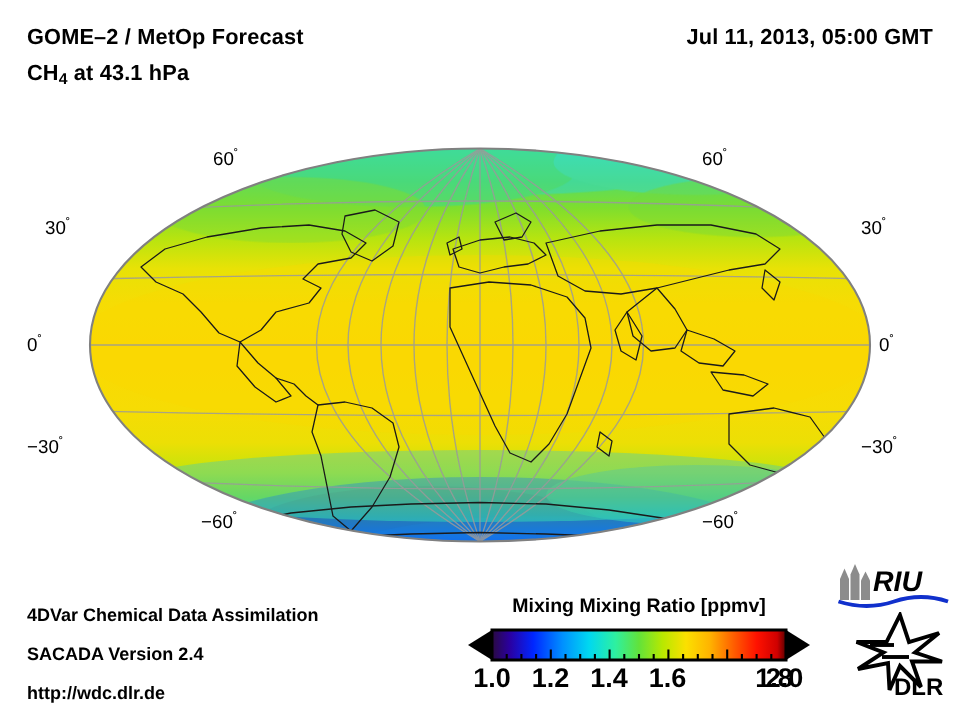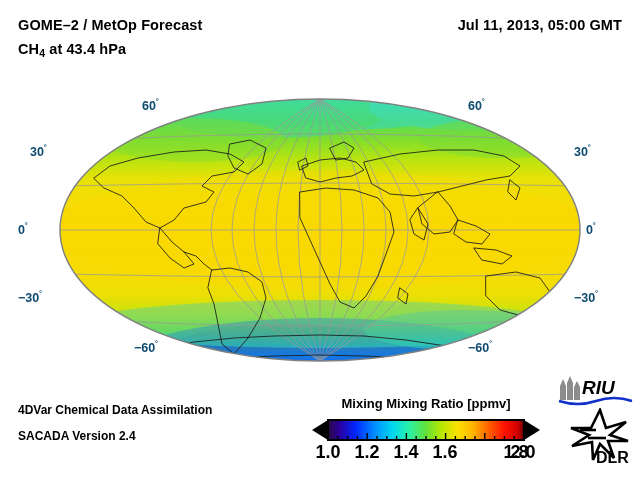--- a/index.html
+++ b/index.html
@@ -19,22 +19,22 @@
   #title-line2{left:18px;top:41px;}
   #datestamp{right:18px;top:17px;text-align:right;}
   .sub{font-size:10.5px;vertical-align:-3px;}
 
   
   #map-area{position:absolute;left:34px;top:92px;width:572px;height:290px;}
   #map-svg{display:block;}
 
   
   .latlab{
-    position:absolute;font-size:12.5px;font-weight:bold;
-    color:#0c4a6e;white-space:nowrap;
+    position:absolute;font-size:12.5px;font-weight:normal;
+    color:#000000;white-space:nowrap;
   }
   .deg{font-size:9px;vertical-align:4px;}
 
   
   .foot{position:absolute;left:18px;font-weight:bold;font-size:12px;}
   #foot1{top:403px;}
   #foot2{top:429px;}
   #foot3{top:455px;}
 
   
@@ -56,21 +56,21 @@
   #riu-logo{position:absolute;left:556px;top:374px;}
   #dlr-logo{position:absolute;left:566px;top:408px;}
 </style>
 </head>
 <body>
 
 <div id="stage">
 
   <div class="hdr" id="title-line1">GOME–2 / MetOp Forecast</div>
 
-  <div class="hdr" id="title-line2"><span>CH</span><span class="sub">4</span><span> at 43.4 hPa</span></div>
+  <div class="hdr" id="title-line2"><span>CH</span><span class="sub">4</span><span> at 43.1 hPa</span></div>
 
   <div class="hdr" id="datestamp">Jul 11, 2013, 05:00 GMT</div>
 
   <div id="map-area">
     <svg id="map-svg" width="572" height="290" viewBox="0 0 572 290">
       <defs>
         <clipPath id="globeclip">
           <ellipse cx="286" cy="138" rx="260" ry="131"></ellipse>
         </clipPath>
 
@@ -198,20 +198,21 @@
 
     <span class="latlab" style="left:434px;top:6px;"><span>60</span><span class="deg">˚</span></span>
     <span class="latlab" style="left:540px;top:52px;"><span>30</span><span class="deg">˚</span></span>
     <span class="latlab" style="left:552px;top:130px;"><span>0</span><span class="deg">˚</span></span>
     <span class="latlab" style="left:540px;top:198px;"><span>−30</span><span class="deg">˚</span></span>
     <span class="latlab" style="left:434px;top:248px;"><span>−60</span><span class="deg">˚</span></span>
   </div>
 
   <div class="foot" id="foot1">4DVar Chemical Data Assimilation</div>
   <div class="foot" id="foot2">SACADA Version 2.4</div>
+  <div class="foot" id="foot3">http://wdc.dlr.de</div>
 
   <div id="cbar-wrap">
     <div id="cbar-title">Mixing Mixing Ratio [ppmv]</div>
 
     <svg id="cbar-svg" width="232" height="24" viewBox="0 0 232 24">
       <defs>
         <linearGradient id="jetgrad" x1="0" y1="0" x2="1" y2="0">
           <stop offset="0.00" stop-color="#2a0a40"></stop>
           <stop offset="0.06" stop-color="#2a00a0"></stop>
           <stop offset="0.14" stop-color="#0026ff"></stop>

